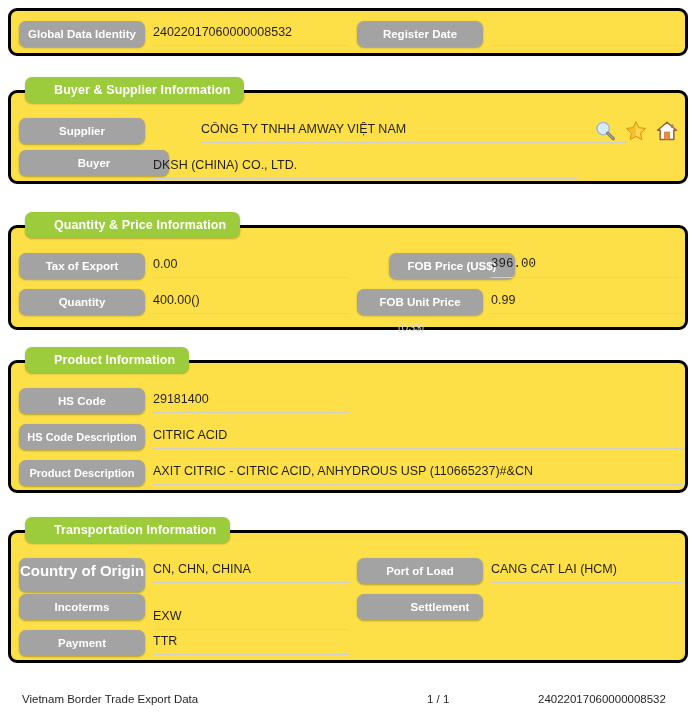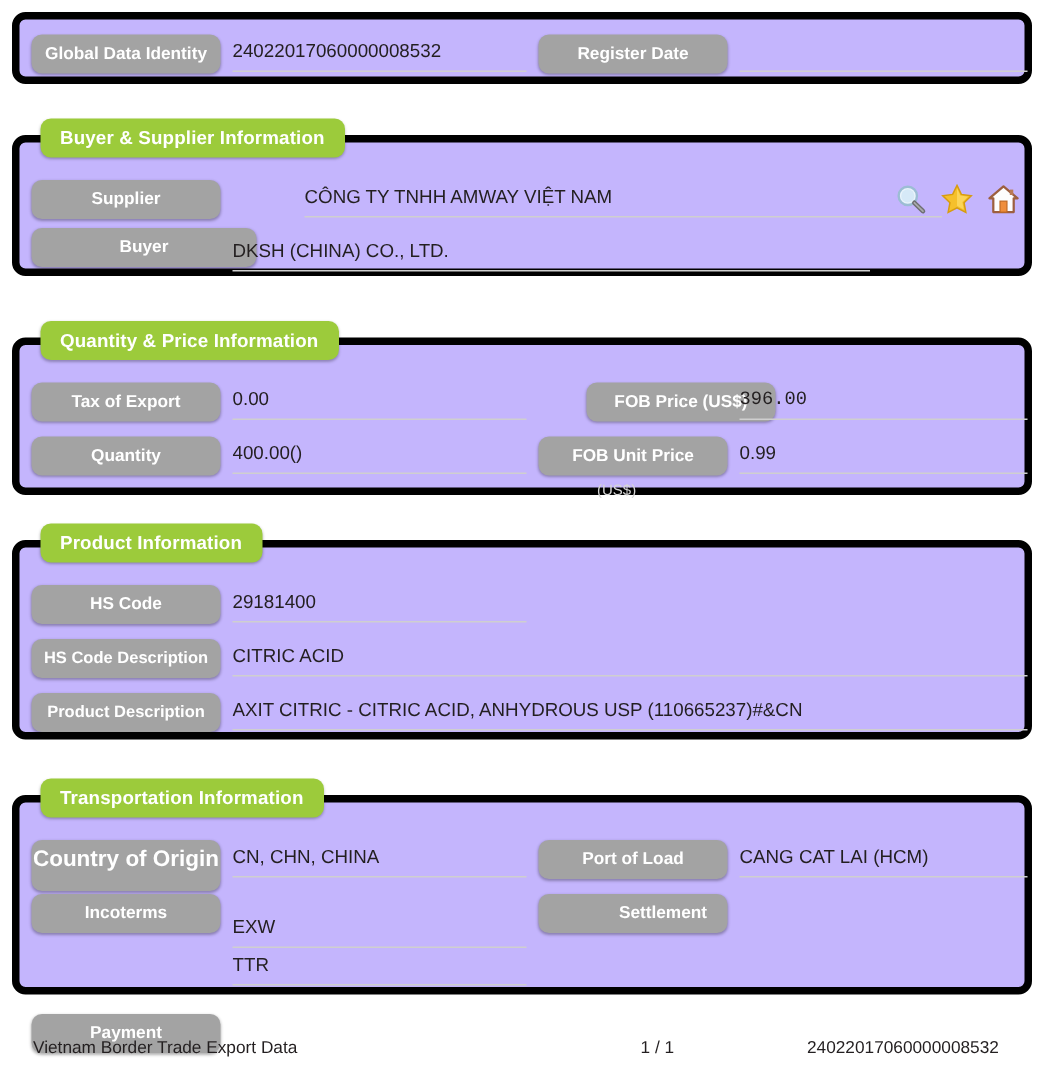--- a/index.html
+++ b/index.html
@@ -13,34 +13,34 @@
     font-family: "Liberation Sans", sans-serif;
     color: #231f20;
     position: relative;
     overflow: hidden;
   }
 
   
   .panel {
     position: absolute;
     box-sizing: border-box;
-    border: 5px solid #000000;
+    border: 3px solid #000000;
     border-radius: 9px;
-    background: #c4b5fd;
+    background: #fde047;
   }
   .panel.plain {            
     border-radius: 9px;
   }
   .panel-tab {
     position: absolute;
     top: -16px;
     left: 14px;
     height: 26px;
     line-height: 26px;
-    padding: 0 14px 0 13px;
+    padding: 0 14px 0 29px;
     background: #9ccb3b;
     color: #ffffff;
     font-size: 12.5px;
     font-weight: bold;
     border-radius: 7px;
     white-space: nowrap;
     box-shadow: 0 1px 2px rgba(0,0,0,0.28);
     letter-spacing: .1px;
   }
 
@@ -252,21 +252,21 @@
     <span>Incoterms</span>
   </div>
   <div class="fld" style="left:142px; top:76px; width:196px; height:21px;">
     <span>EXW</span>
   </div>
 
   <div class="lbl" style="left:346px; top:61px; width:126px; height:26px; line-height:26px;padding-left:40px;">
     <span>Settlement</span>
   </div>
 
-  <div class="lbl" style="left:8px; top:97px; width:126px; height:26px; line-height:26px;margin-top:44px;">
+  <div class="lbl" style="left:8px; top:97px; width:126px; height:26px; line-height:26px;">
     <span>Payment</span>
   </div>
   <div class="fld" style="left:142px; top:101px; width:196px; height:21px;">
     <span>TTR</span>
   </div>
 </div>
 
 <div class="footer-text" style="left:22px; top:693px;">
   <span>Vietnam Border Trade Export Data</span>
 </div>

